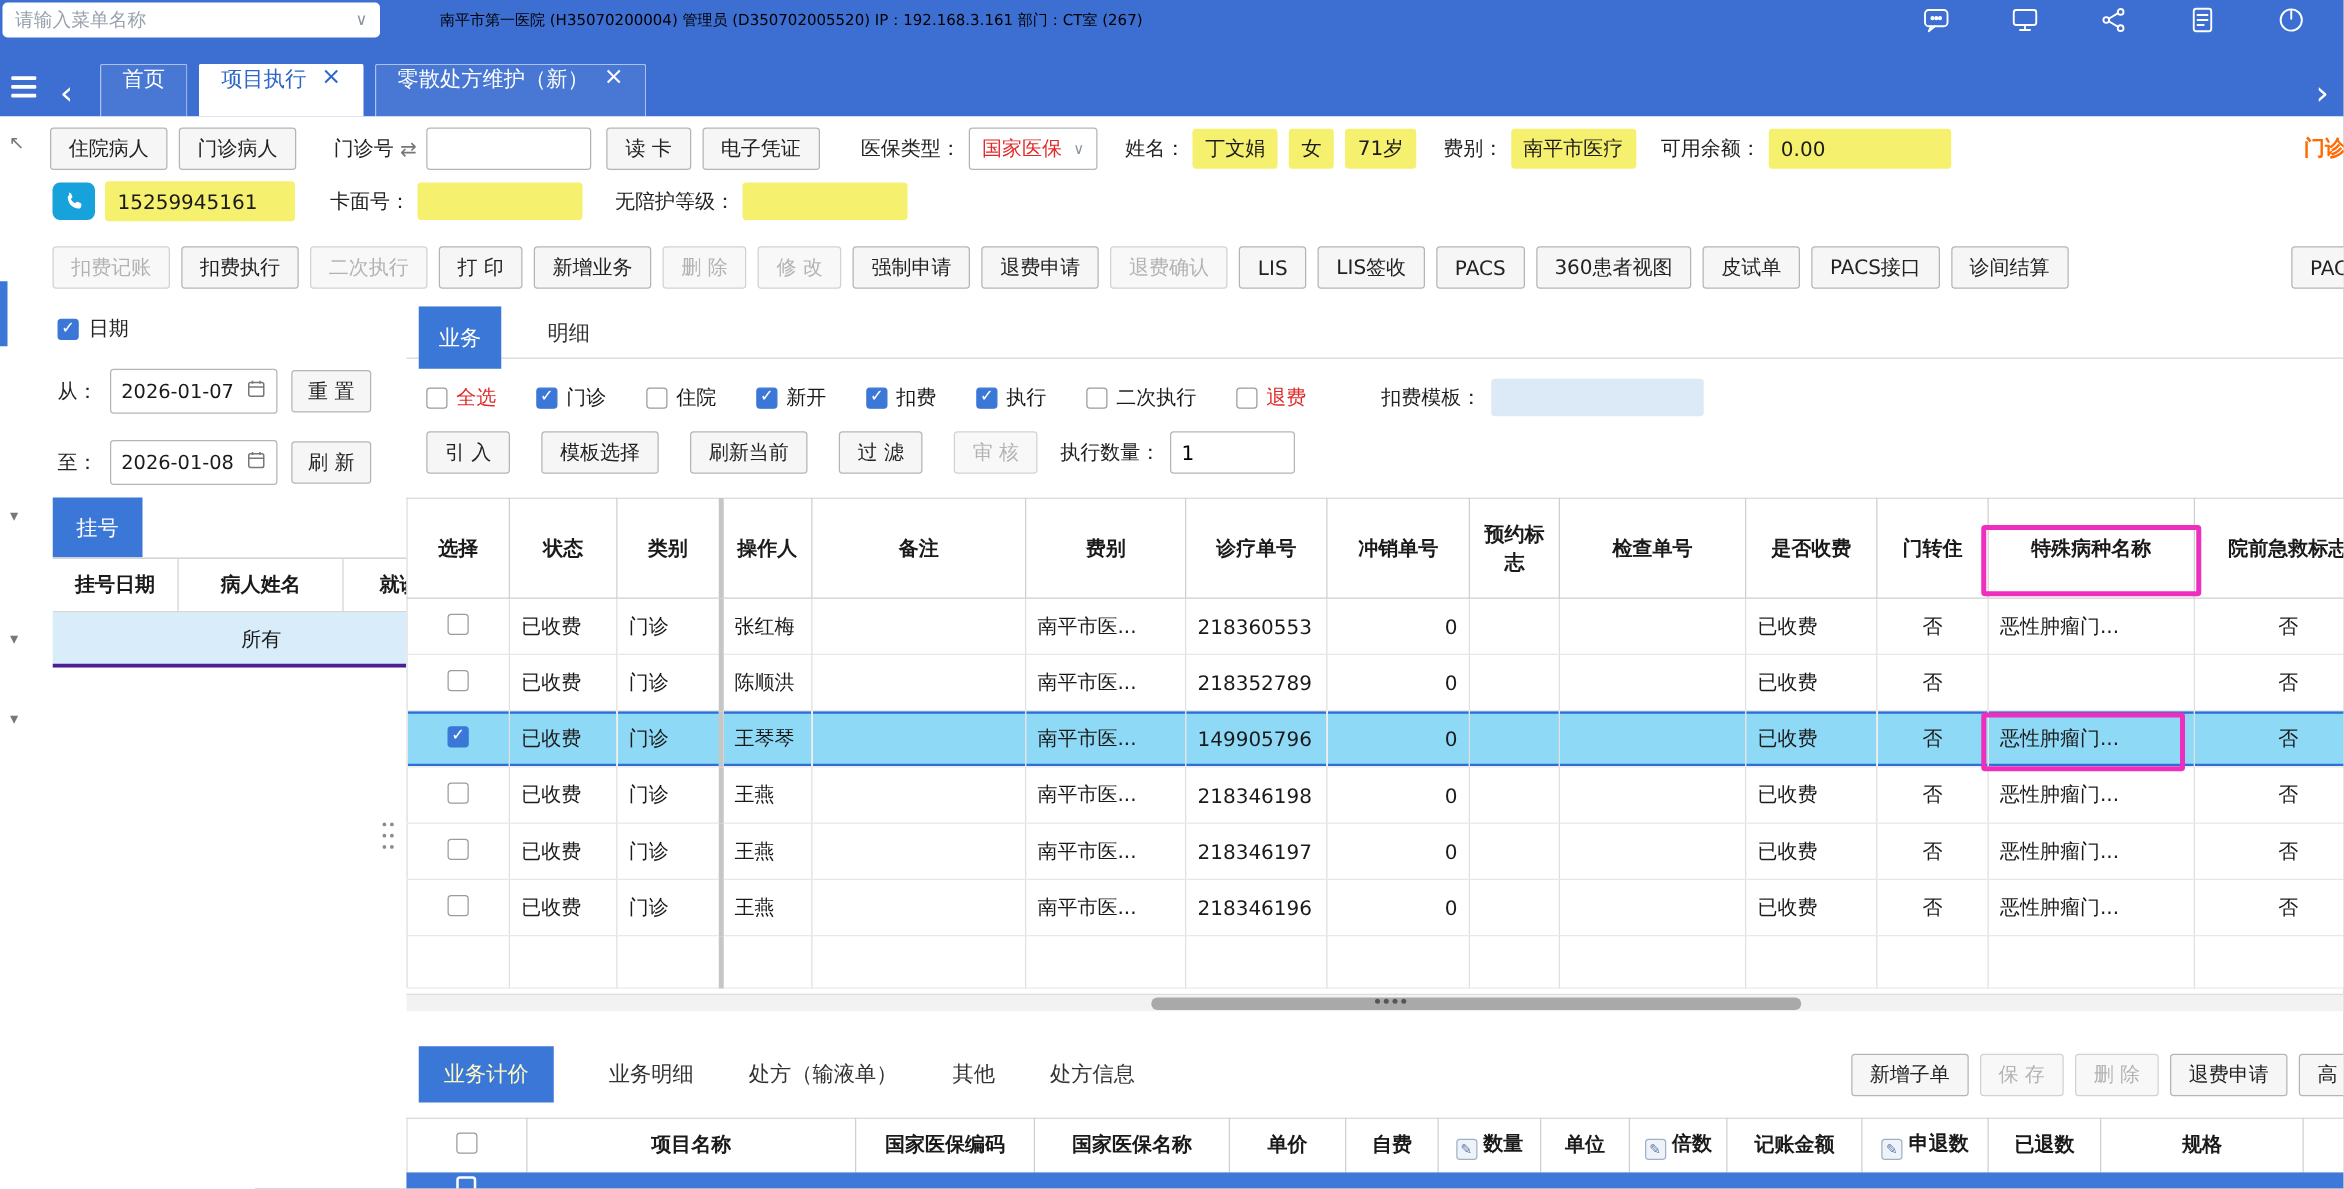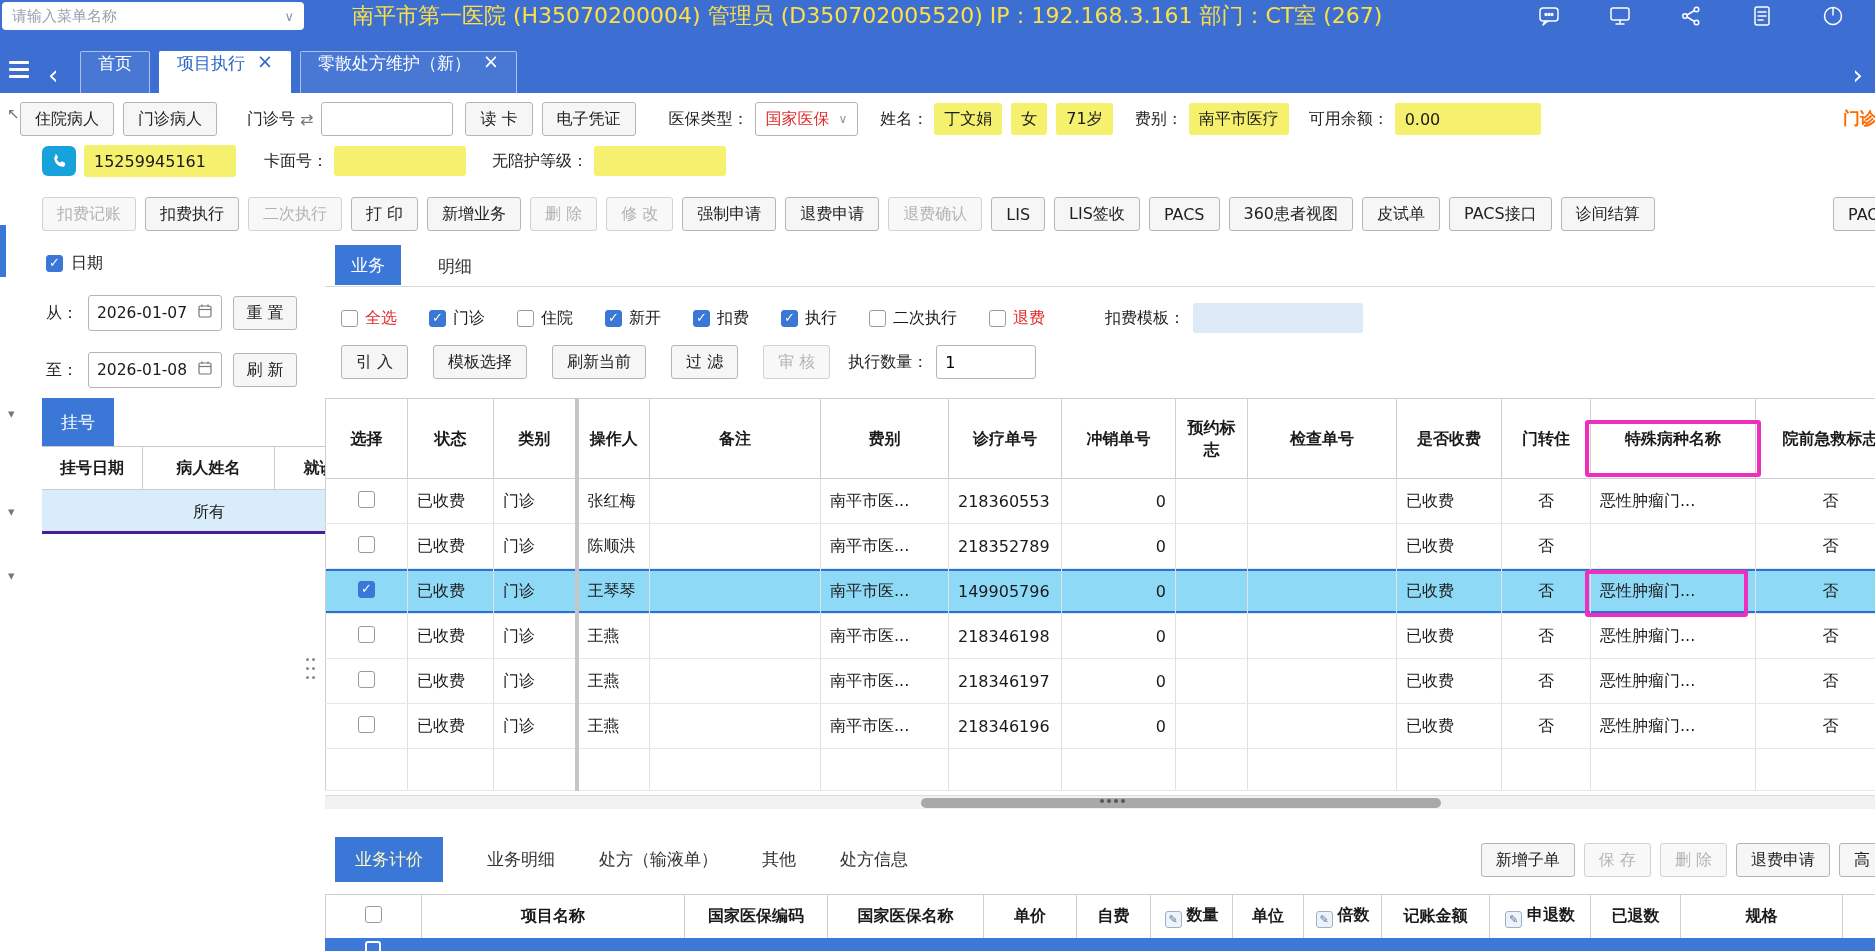--- a/index.html
+++ b/index.html
@@ -6,21 +6,21 @@
   body{background:#888;font-family:"DejaVu Sans","Liberation Sans",sans-serif}
   #screen{position:relative;width:1875px;height:951px;background:#fff;overflow:hidden;font-size:16px;color:#1a1a1a}
   .red{color:#e02a2a}
   .orange{color:#ff6a00}
   
   #topbar{position:absolute;left:0;top:0;width:1875px;height:32px;background:#3d6fd2}
   #menu-search{position:absolute;left:2px;top:2px;width:302px;height:28px;background:#fff;border-radius:4px;display:flex;align-items:center;padding:0 10px}
   #menu-search input{flex:1;border:none;outline:none;font-size:15px;color:#333;background:transparent;font-family:inherit}
   #menu-search input::placeholder{color:#98a2ae}
   #menu-search .chev{color:#8a94a0;font-size:13px}
-  #session{position:absolute;left:352px;top:0;height:32px;display:flex;align-items:center;color:#fde047;font-size:22px;white-space:nowrap}
+  #session{position:absolute;left:352px;top:0;height:32px;display:flex;align-items:center;color:#000000;font-size:12px;white-space:nowrap}
   #top-icons{position:absolute;right:30px;top:0;height:32px;display:flex;align-items:center;gap:47px}
   #top-icons svg{display:block;stroke:#fff;fill:none;stroke-width:1.5;stroke-linecap:round;stroke-linejoin:round}
   
   #tabbar{position:absolute;left:0;top:32px;width:1875px;height:61px;background:#3d6fd2}
   #hamburger{position:absolute;left:9px;top:29px;width:20px}
   #hamburger div{height:3px;background:#fff;margin-bottom:4px;border-radius:1px}
   .nav-chev{position:absolute;color:#fff;font-size:26px;line-height:1;cursor:default}
   #tabs{position:absolute;left:80px;bottom:0;display:flex;gap:9px;height:42px}
   .tab{display:flex;gap:12px;padding:0 17px;font-size:17px;color:#fff;border:1px solid rgba(255,255,255,.55);border-bottom:none;background:rgba(255,255,255,.06);border-radius:2px 2px 0 0;white-space:nowrap}
   .tab.active{background:#fff;color:#2e66c8;border-color:#fff}
@@ -33,21 +33,21 @@
   .winput{height:34px;background:#fff;border:1px solid #b5b5b5;border-radius:3px;padding:0 8px;font-size:16px;outline:none;font-family:inherit}
   .yinput{height:30px;background:#f5f06e;border:none;border-radius:3px;padding:0 8px;font-size:16px;outline:none;font-family:inherit}
   .tinput{height:30px;background:#dce9f7;border:none;border-radius:3px;padding:0 8px;font-size:16px;outline:none;font-family:inherit}
   .sel{display:inline-flex;align-items:center;gap:9px;height:34px;padding:0 10px;border:1px solid #b5b5b5;border-radius:3px;background:#fff;white-space:nowrap}
   .sel .chev{color:#8a94a0;font-size:12px}
   .cb{display:inline-block;width:17px;height:17px;border:1px solid #9b9b9b;background:#fff;border-radius:3px;position:relative;flex:none}
   .cb.checked{background:#3a77d6;border-color:#3a77d6}
   .cb.checked::after{content:"✓";color:#fff;font-size:13px;font-weight:bold;position:absolute;left:2px;top:-1px}
   
   .prow{position:absolute;left:0;width:1875px;display:flex;align-items:center}
-  #prow1{top:100px;height:38px;padding-left:20px}
+  #prow1{top:100px;height:38px;padding-left:40px}
   #prow2{top:142px;height:38px;padding-left:42px}
   #phone-ic{width:34px;height:30px;border-radius:6px;background:#17a2dc;display:flex;align-items:center;justify-content:center;flex:none}
   #clip-right{position:absolute;left:1843px;top:107px;font-size:17px;white-space:nowrap;font-weight:bold}
   
   #toolbar{position:absolute;left:0;top:196px;width:1875px;height:36px;display:flex;align-items:center;gap:9px;padding-left:42px}
   #toolbar .btn.clip-right{position:absolute;left:1833px;top:1px}
   
   .rail-ic{position:absolute;color:#777;font-size:13px}
   #rail-bar{position:absolute;left:0;top:225px;width:6px;height:52px;background:#3a77d6}
   .vdots{position:absolute;left:306px;top:658px;width:3px;height:3px;border-radius:50%;background:#8a8a8a;box-shadow:6px 0 0 #8a8a8a,0 9px 0 #8a8a8a,6px 9px 0 #8a8a8a,0 18px 0 #8a8a8a,6px 18px 0 #8a8a8a}
@@ -59,21 +59,21 @@
   #lp-to{top:107px}
   .datebox{width:134px;height:36px;border:1px solid #b5b5b5;border-radius:3px;display:flex;align-items:center;justify-content:space-between;padding:0 8px;background:#fff;font-size:15.5px}
   #gh-tab{position:absolute;left:0;top:153px;width:72px;height:48px;background:#3a77d6;color:#fff;display:flex;align-items:center;justify-content:center;font-size:17px}
   .lp-th{position:absolute;top:201px;height:44px;display:flex;align-items:center;justify-content:center;font-weight:bold;border-right:1px solid #ccc;border-bottom:1px solid #ccc;border-top:1px solid #c9c9c9;background:#fff;font-size:16px}
   .lp-th1{left:0;width:101px}.lp-th2{left:101px;width:132px}.lp-th3{left:233px;width:90px}
   #lp-datarow{position:absolute;left:0;top:245px;width:283px;height:44px;background:#d9ecfa;border-bottom:3px solid #4c1d95}
   #lp-datarow span{position:absolute;left:101px;width:132px;top:0;height:44px;display:flex;align-items:center;justify-content:center}
   
   #mainarea{position:absolute;left:325px;top:245px;width:1550px;height:706px;overflow:hidden}
   #mtabrow{position:absolute;left:0;top:0;width:1550px;height:42px;border-bottom:1px solid #d8d8d8}
-  #mtab-biz{position:absolute;left:10px;top:0;width:66px;height:40px;background:#3a77d6;color:#fff;display:flex;align-items:center;justify-content:center;font-size:17px}
+  #mtab-biz{position:absolute;left:10px;top:0;width:66px;height:50px;background:#3a77d6;color:#fff;display:flex;align-items:center;justify-content:center;font-size:17px}
   #mtab-detail{position:absolute;left:95px;top:0;width:70px;height:42px;display:flex;align-items:center;justify-content:center;font-size:17px;color:#333}
   #filter-row{position:absolute;left:0;top:54px;width:1550px;height:38px;display:flex;align-items:center;padding-left:16px}
   #filter-items{display:flex;gap:32px}
   .chk-item{display:inline-flex;align-items:center;gap:7px;font-size:16px;white-space:nowrap}
   #tpl-label{margin-left:60px}
   #tpl-input{margin-left:8px;width:170px}
   #action-row{position:absolute;left:0;top:99px;width:1550px;height:36px;display:flex;align-items:center;padding-left:16px}
   #action-buttons{display:flex;gap:25px}
   #exec-label{margin-left:18px}
   #exec-input{margin-left:8px;width:100px}

